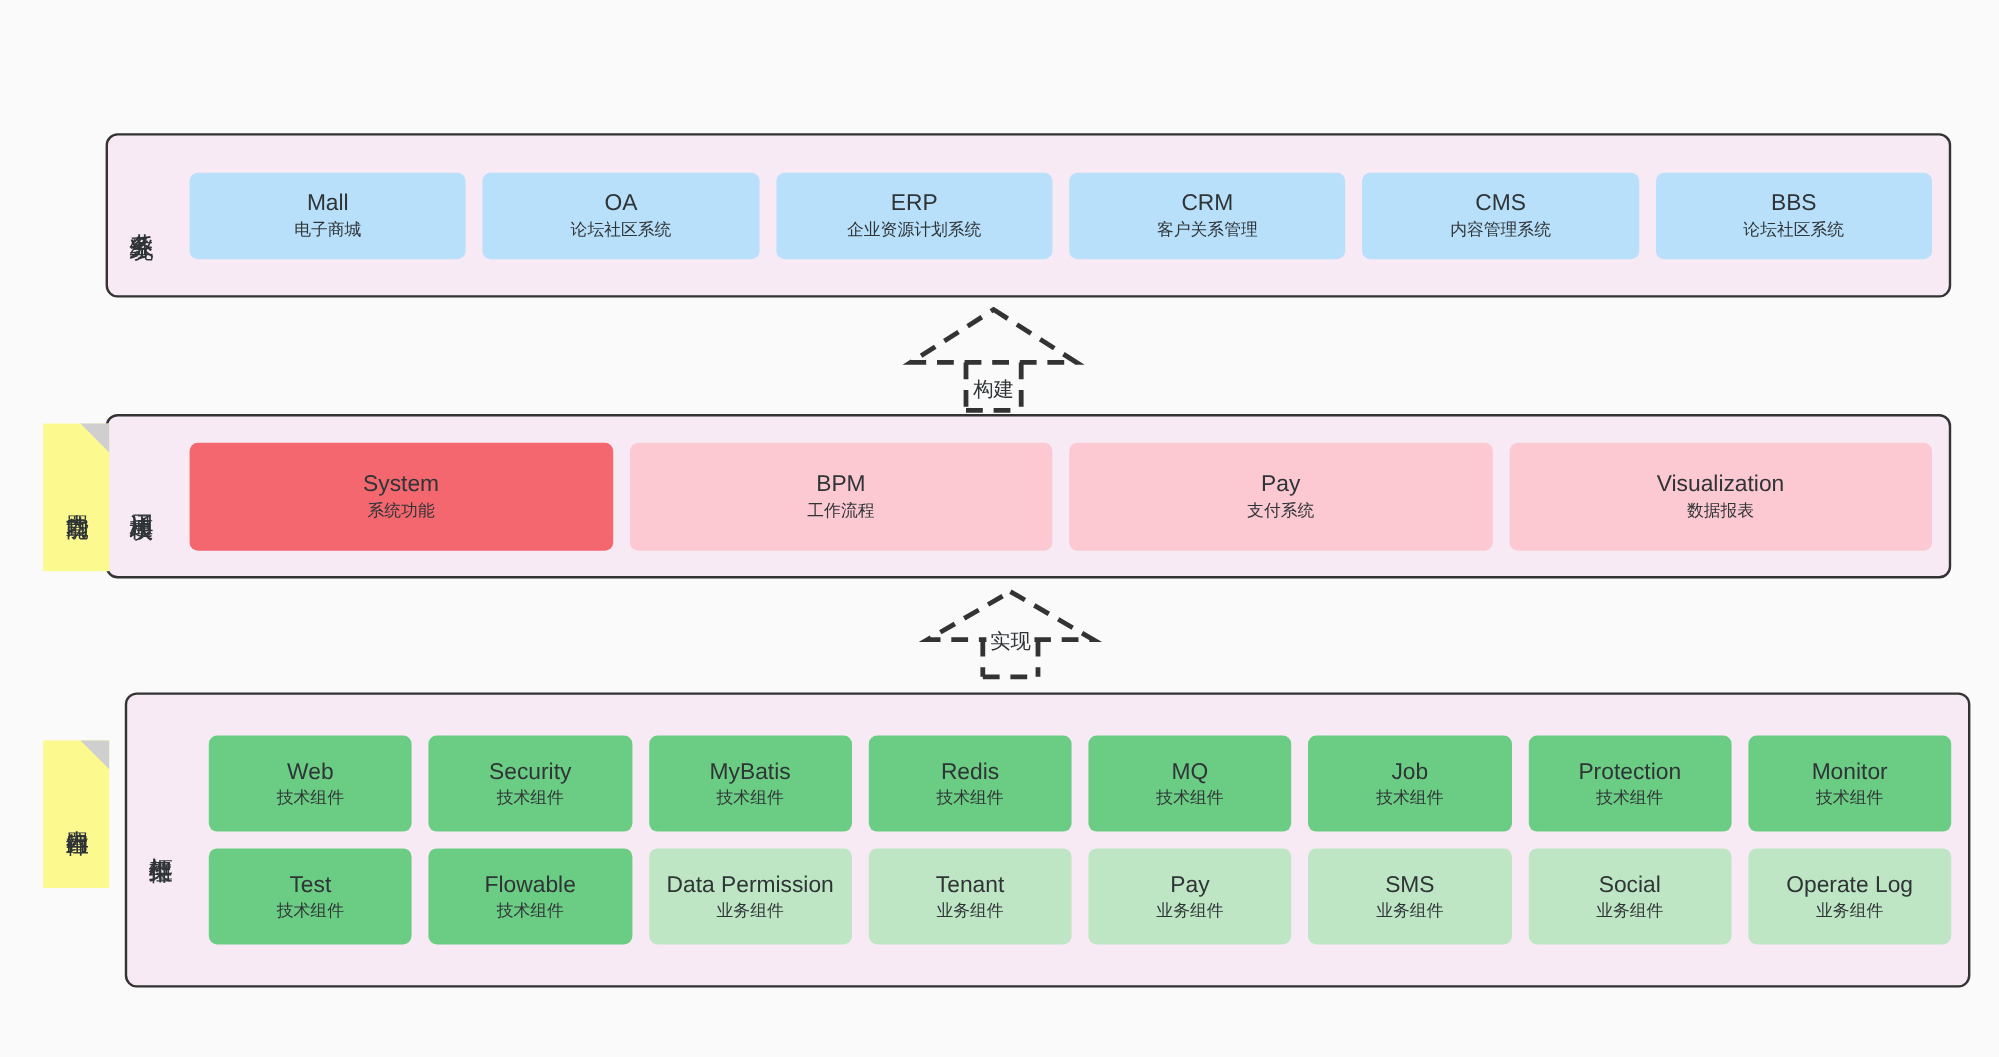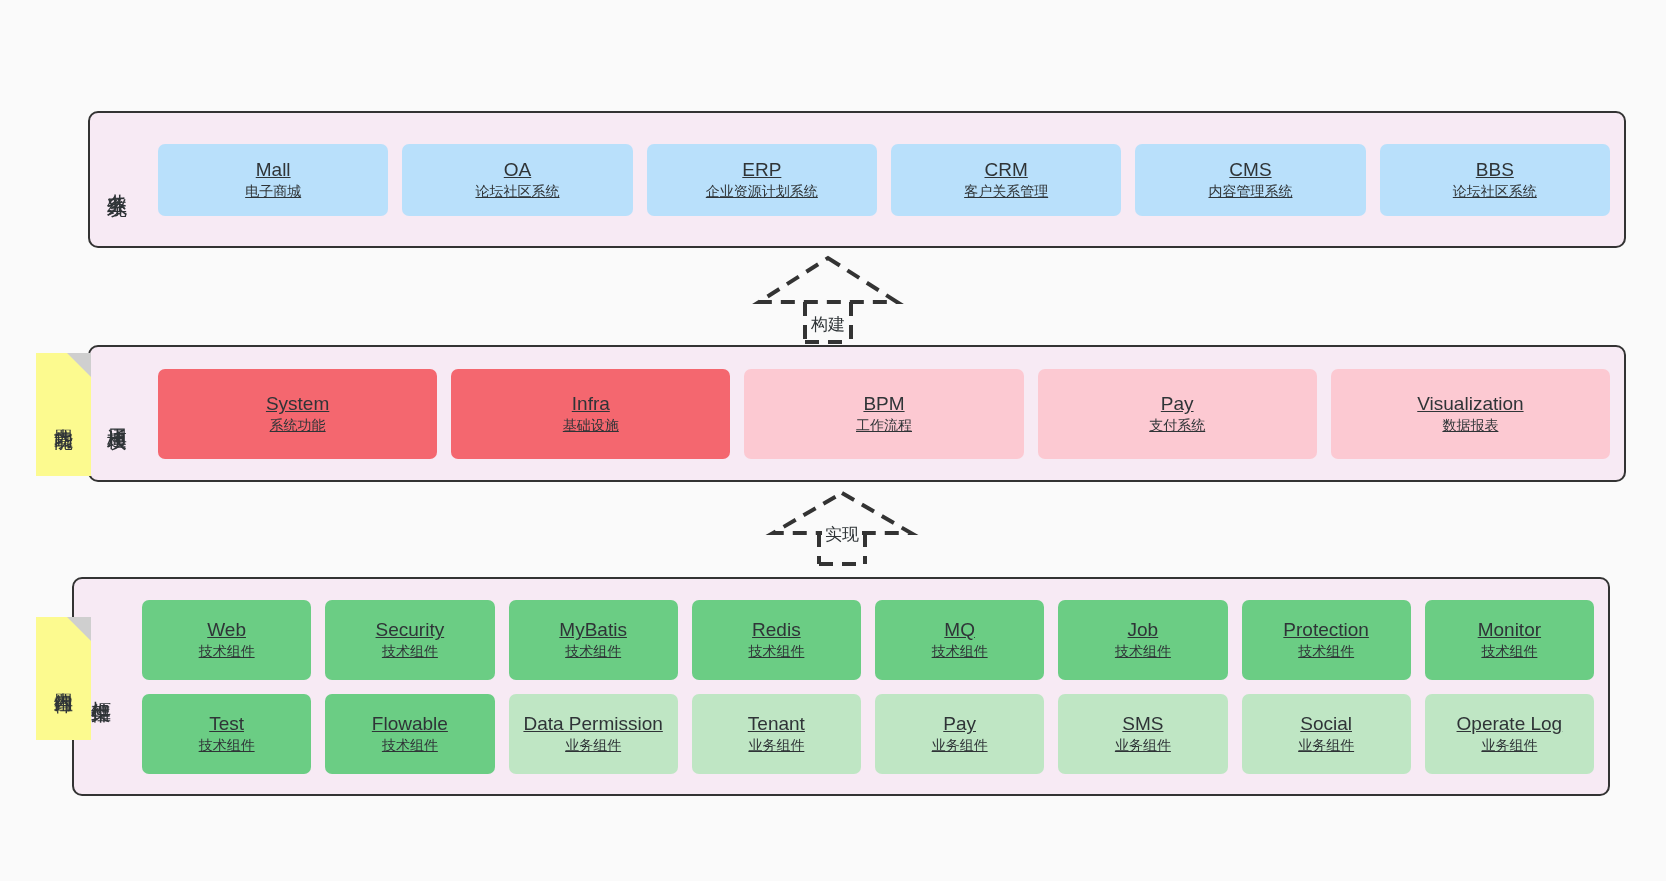--- a/index.html
+++ b/index.html
@@ -44,21 +44,20 @@
     flex: 1 1 auto;
     display: flex;
     flex-direction: column;
     justify-content: center;
     gap: 14px;
     padding: 0 14px;
   }
   .row {
     display: flex;
     gap: 14px;
-    text-decoration: underline;
   }
   .row > * { flex: 1 1 0; }
 
   
   .node {
     border-radius: 7px;
     display: flex;
     flex-direction: column;
     align-items: center;
     justify-content: center;
@@ -77,21 +76,21 @@
   .node.green  { background: #6bcd84; }
   .node.mint   { background: #bfe6c4; }
 
   
   #layer-business  { left: 88px;  top: 111px; width: 1538px; height: 137px; }
   #layer-business .node { height: 72px; }
 
   #layer-common    { left: 88px;  top: 345px; width: 1538px; height: 137px; }
   #layer-common .node { height: 90px; }
 
-  #layer-framework { left: 72px;  top: 577px; width: 1538px; height: 219px; }
+  #layer-framework { left: 104px;  top: 577px; width: 1538px; height: 246px; }
   #layer-framework .node { height: 80px; }
 
   
   .note {
     position: absolute;
     width: 55px;
     background: #fcfa8f;
     display: flex;
     align-items: center;
     justify-content: center;
@@ -183,24 +182,20 @@
     <span>内置功能</span>
   </div>
   <div class="layer" id="layer-common">
     <div class="layer-title">通用模块</div>
     <div class="layer-body">
       <div class="row">
         <div class="node red">
           <span class="en">System</span>
           <span class="cn">系统功能</span>
         </div>
-        <div class="node red">
-          <span class="en">Infra</span>
-          <span class="cn">基础设施</span>
-        </div>
         <div class="node pink">
           <span class="en">BPM</span>
           <span class="cn">工作流程</span>
         </div>
         <div class="node pink">
           <span class="en">Pay</span>
           <span class="cn">支付系统</span>
         </div>
         <div class="node pink">
           <span class="en">Visualization</span>

